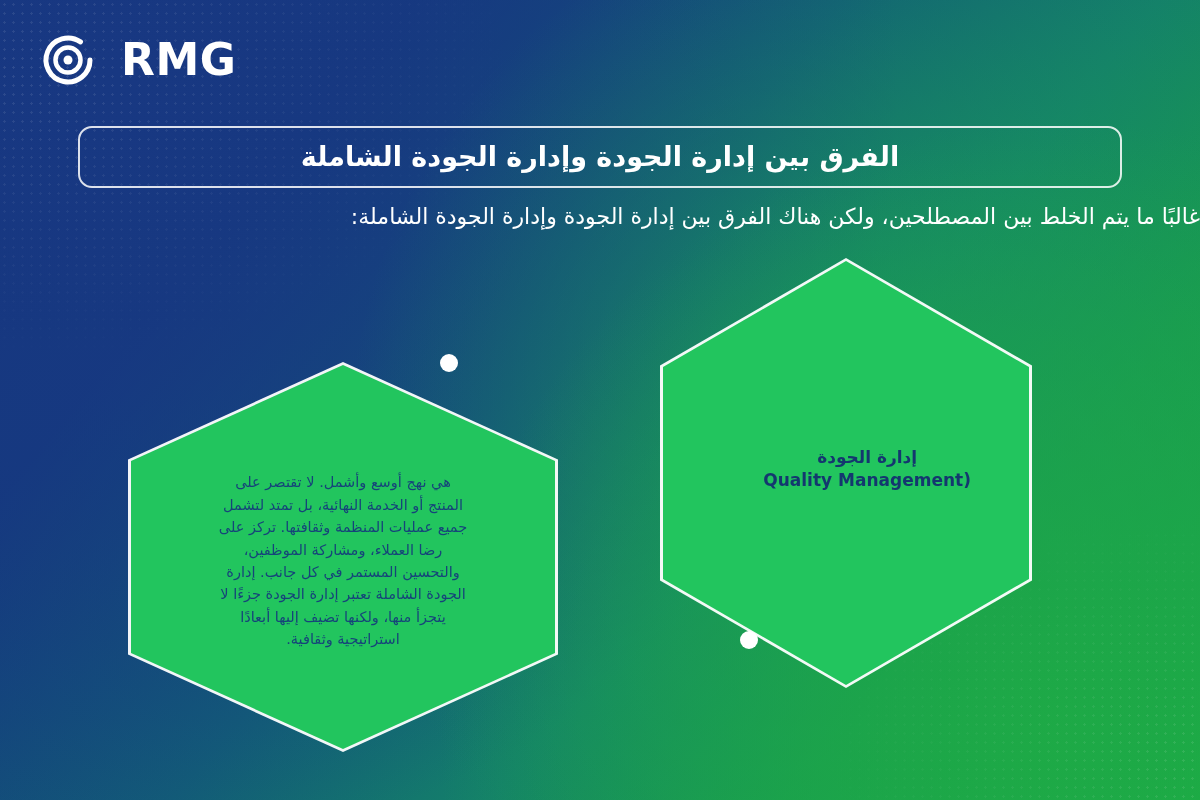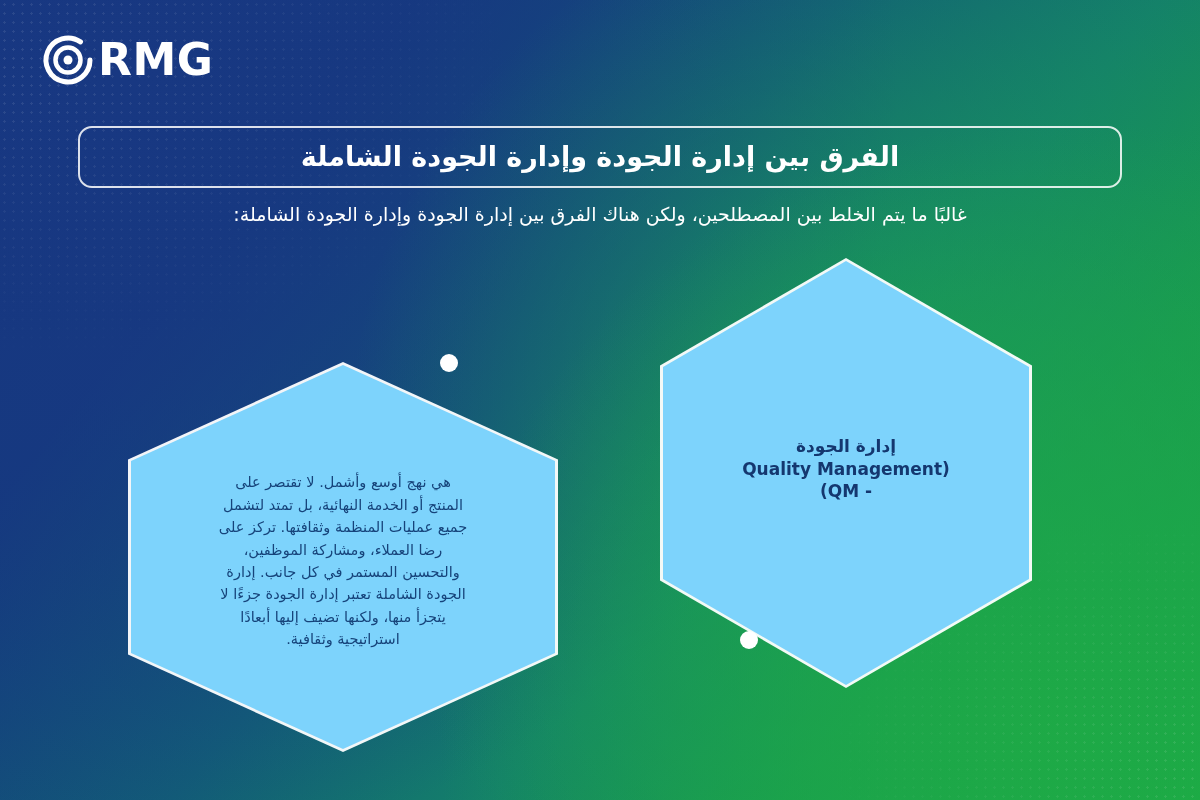--- a/index.html
+++ b/index.html
@@ -40,21 +40,21 @@
     pointer-events: none;
   }
 
   
   .logo {
     position: absolute;
     top: 32px;
     left: 40px;
     display: flex;
     align-items: center;
-    gap: 2px;
+    gap: 25px;
     direction: ltr;
   }
   .logo-mark {
     width: 56px;
     height: 56px;
     flex: 0 0 56px;
   }
   .logo-text {
     color: #ffffff;
     font-size: 44px;
@@ -84,40 +84,38 @@
     font-weight: bold;
     text-align: center;
     line-height: 1.2;
   }
 
   .subtitle {
     position: absolute;
     top: 200px;
     left: 0;
     width: 1200px;
-    text-align: center;
     color: #ffffff;
-    font-size: 19px;
+    font-size: 22px;
     line-height: 1.5;
   }
   .hex-outer {
     position: absolute;
     -webkit-clip-path: polygon(50% 0%, 100% 25%, 100% 75%, 50% 100%, 0% 75%, 0% 25%);
     clip-path: polygon(50% 0%, 100% 25%, 100% 75%, 50% 100%, 0% 75%, 0% 25%);
     background: rgba(255,255,255,0.95);
   }
   .hex-inner-wrap {
     position: absolute;
     inset: 3px;
     -webkit-clip-path: polygon(50% 0%, 100% 25%, 100% 75%, 50% 100%, 0% 75%, 0% 25%);
     clip-path: polygon(50% 0%, 100% 25%, 100% 75%, 50% 100%, 0% 75%, 0% 25%);
-    background: #7dd3fc;
+    background: #22c55e;
     display: flex;
     align-items: center;
-    justify-content: center;
   }
   .hex-content {
     padding: 0 16%;
     text-align: center;
     color: #15356f;
   }
   .hex-heading {
     font-size: 17px;
     font-weight: bold;
     line-height: 1.35;
@@ -184,21 +182,20 @@
 
   <div class="dot" id="dot-tqm"></div>
   <div class="dot" id="dot-qm"></div>
 
   <div class="hex-outer" id="hex-qm">
     <div class="hex-inner-wrap">
       <div class="hex-content">
         <div class="hex-heading">
           <div>إدارة الجودة</div>
           <div>(Quality Management</div>
-          <div>- QM)</div>
         </div>
       </div>
     </div>
   </div>
 
   <div class="hex-outer" id="hex-tqm">
     <div class="hex-inner-wrap">
       <div class="hex-content">
         <div class="hex-heading">
         </div>

